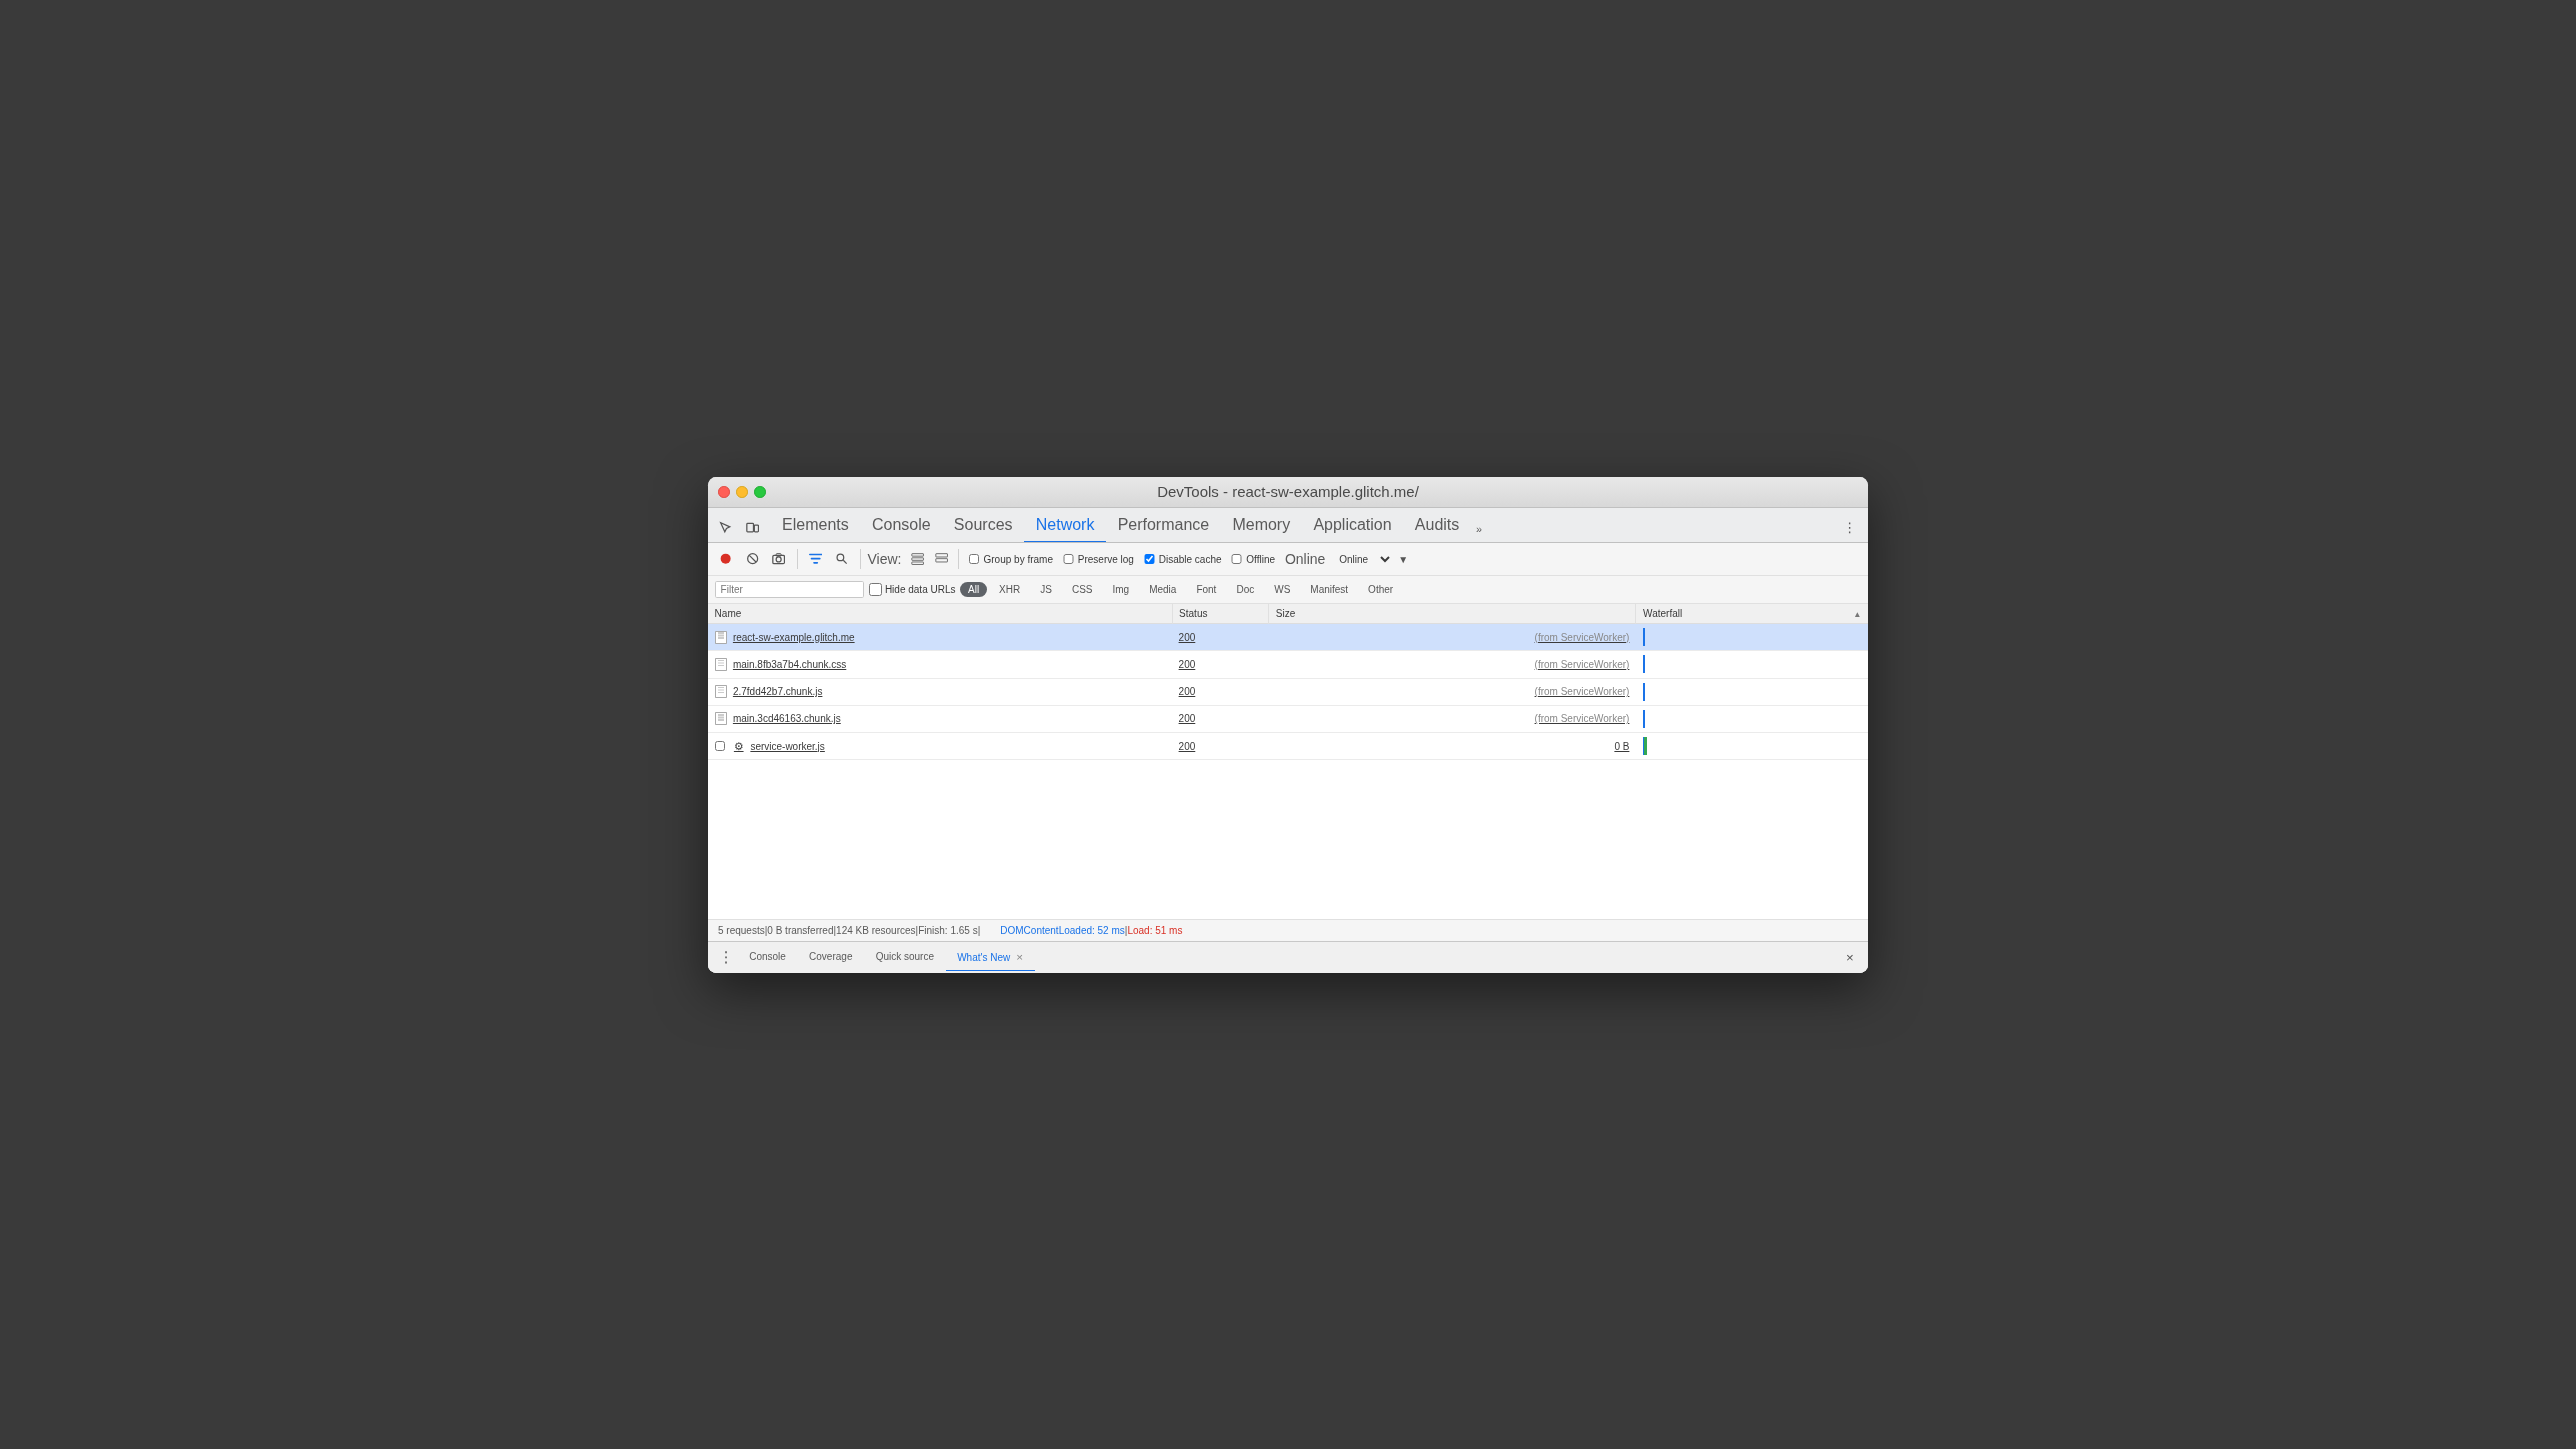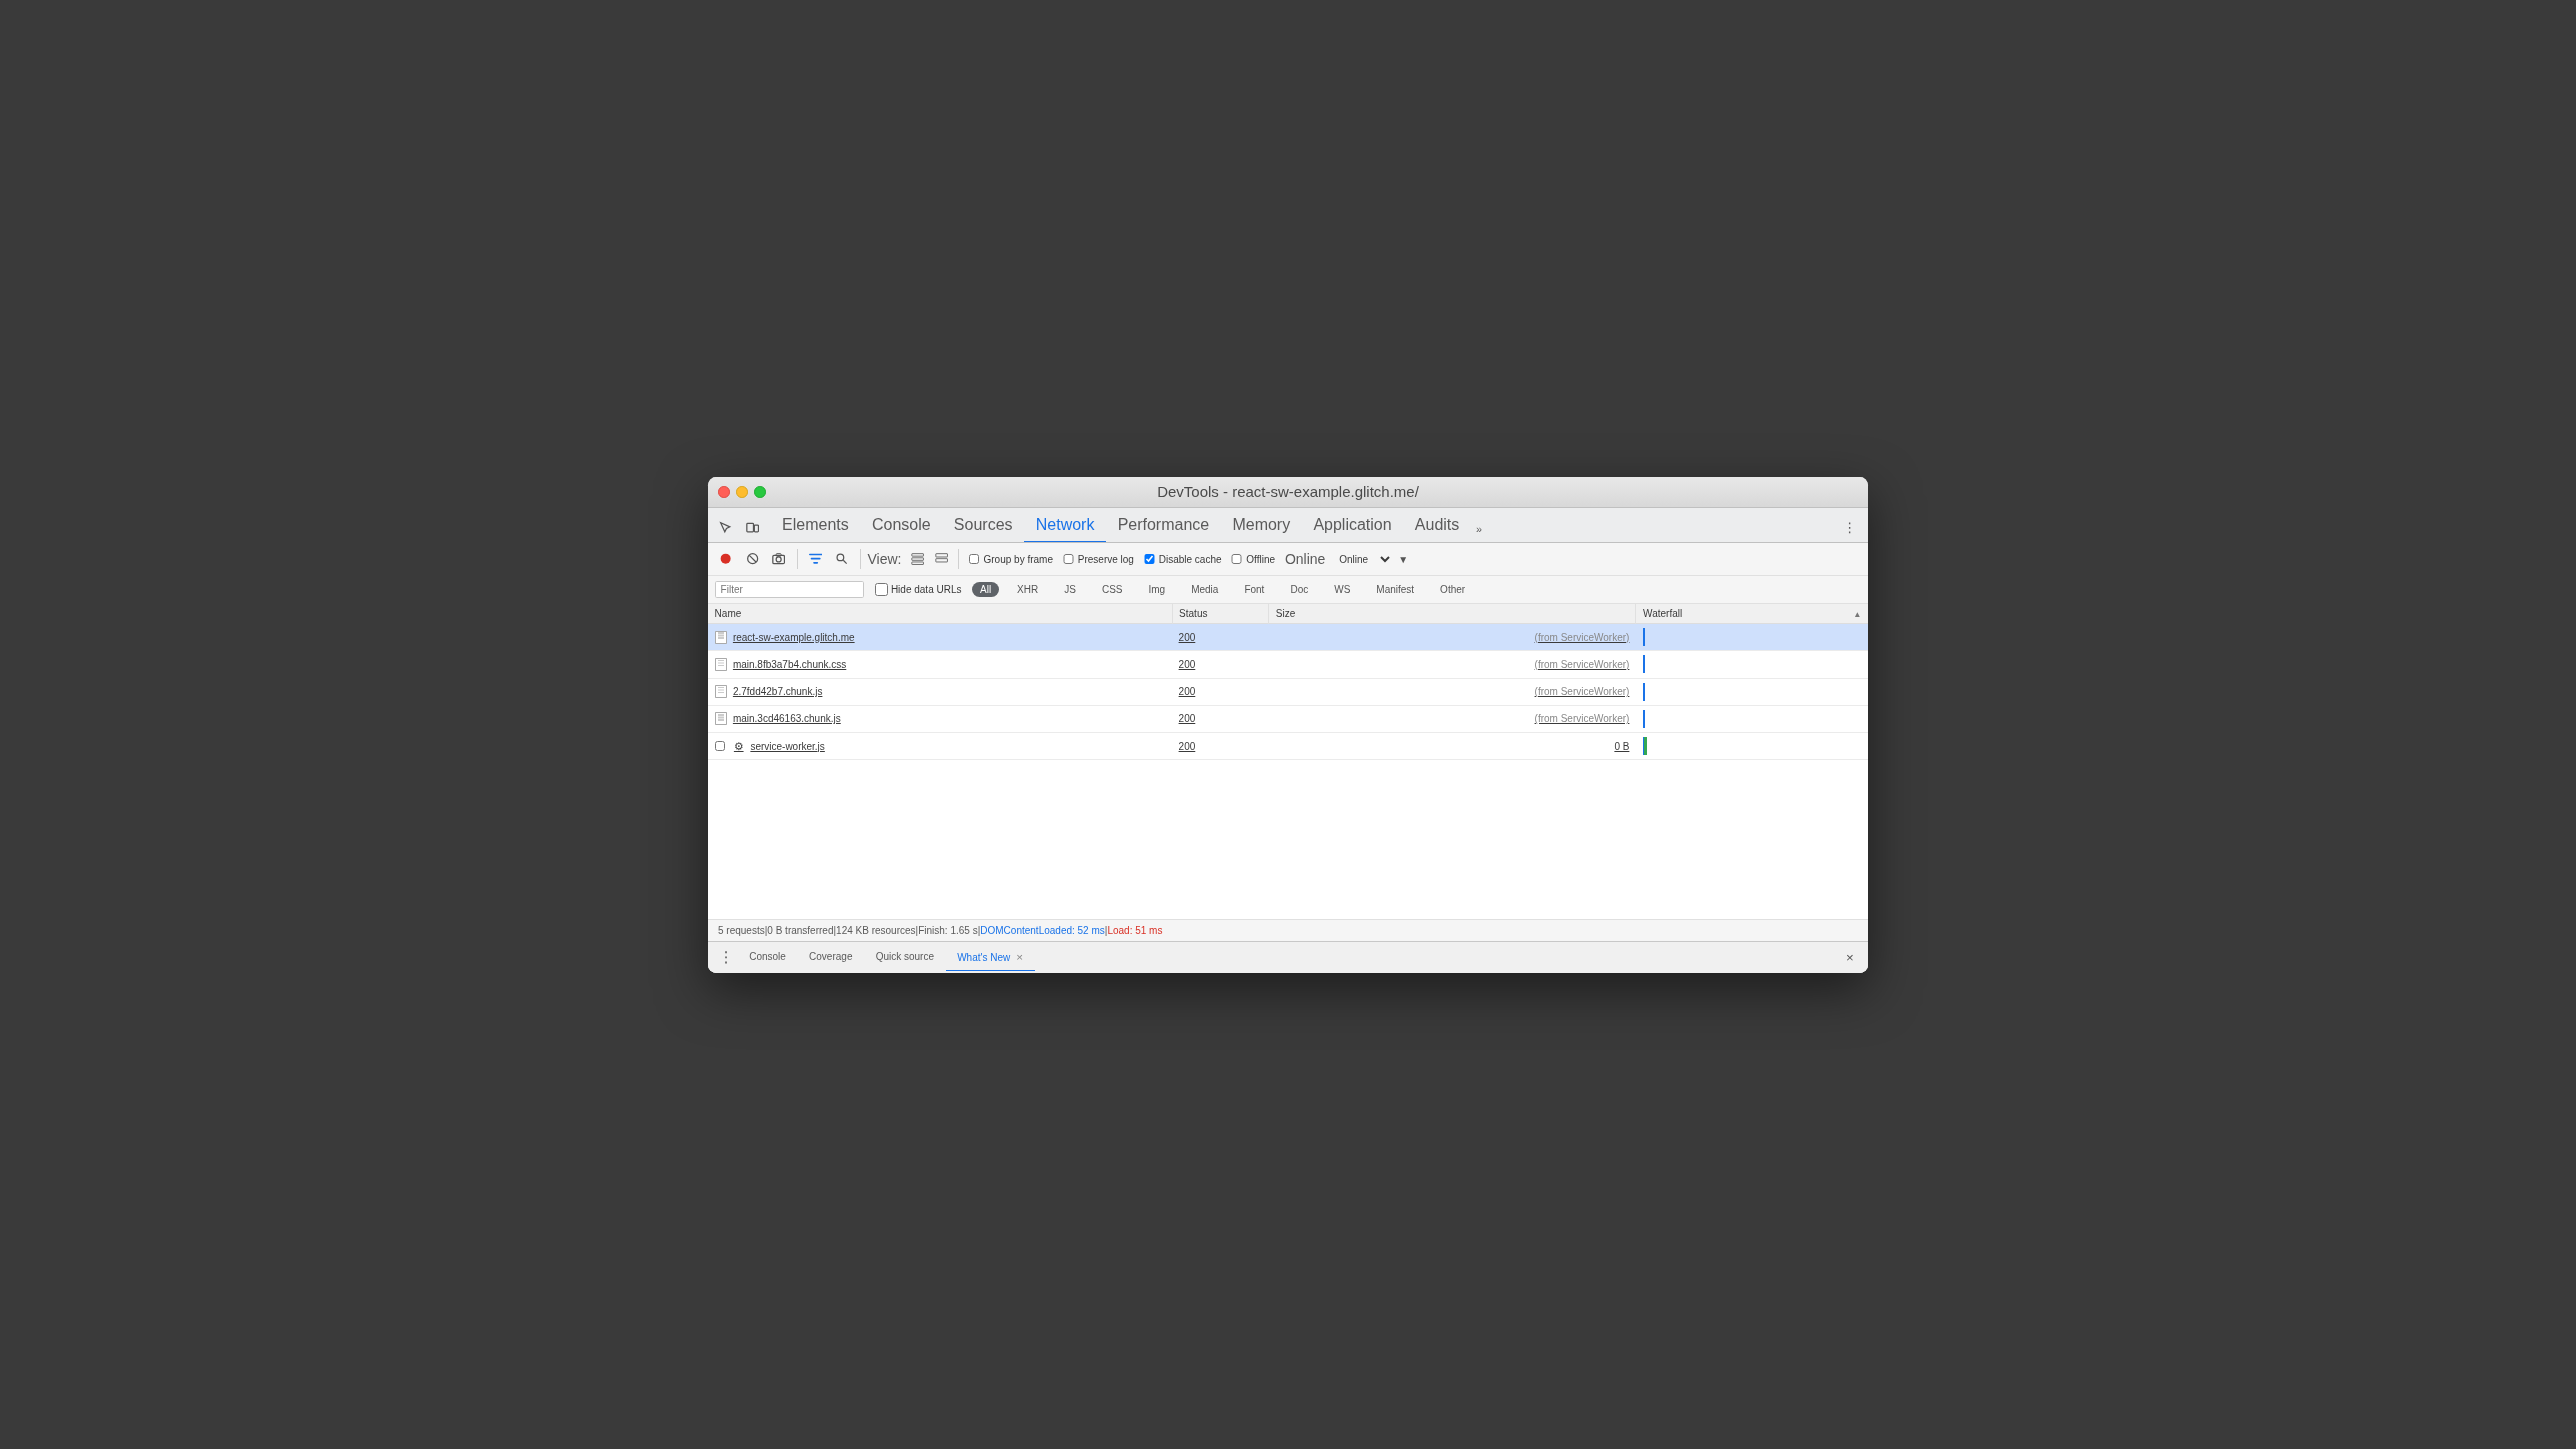--- a/index.html
+++ b/index.html
@@ -340,20 +340,21 @@
       padding: 5px 10px;
       font-size: 10px;
       color: #5a5a5a;
       display: flex;
       align-items: center;
       gap: 0;
     }
     .status-link {
       color: #1a73e8;
       cursor: pointer;
+      margin-left: 20px;
     }
     .status-error {
       color: #d93025;
       cursor: pointer;
     }
     
     .bottom-tabs {
       background: #f0f0f0;
       border-top: 0.8px solid #c8c8c8;
       display: flex;
@@ -405,21 +406,21 @@
     .waterfall-col-header {
       width: 199px;
       min-width: 199px;
     }
     .name-col { width: 398px; }
     .status-col { width: 83px; }
     .size-col { width: 315px; }
     .filter-bar-left {
       display: flex;
       align-items: center;
-      gap: 11px;
+      gap: 5px;
     }
   </style>
 </head>
 <body>
 
 <div class="window">
 
   <div class="title-bar">
     <div class="traffic-lights">
       <div class="traffic-light tl-red"></div>

